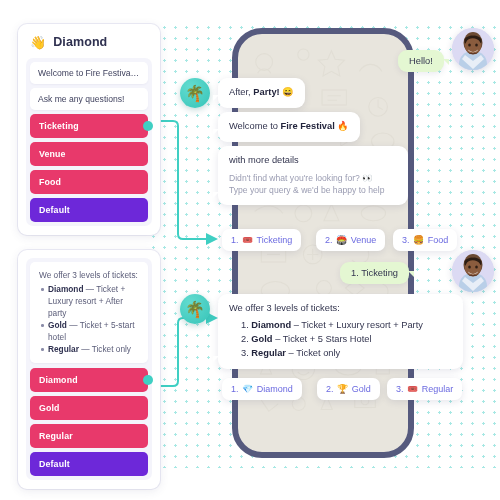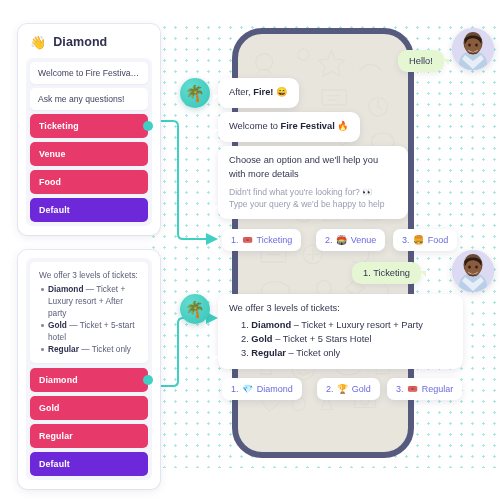--- a/index.html
+++ b/index.html
@@ -288,29 +288,28 @@
       </svg>
     </div>
 
     <div class="bub-green tail-r" style="left:398px; top:50px;">Hello!</div>
 
     <div class="avatar-bot" style="left:180px; top:78px;">
       <span>🌴</span>
     </div>
 
     <div class="bub tail-l" style="left:218px; top:78px;">
-      <span>After, </span><b>Fire!</b><span> 😄</span>
+      <span>After, </span><b>Party!</b><span> 😄</span>
     </div>
 
     <div class="bub tail-l" style="left:218px; top:112px;">
       <span>Welcome to </span><b>Fire Festival</b><span> 🔥</span>
     </div>
 
     <div class="bub tail-l" style="left:218px; top:146px; width:190px;">
-      <div>Choose an option and we'll help you</div>
       <div style="margin-bottom:4px;">with more details</div>
       <span class="sub">Didn't find what you're looking for? 👀</span>
       <span class="sub">Type your query &amp; we'd be happy to help</span>
     </div>
 
     <div class="chip" style="left:222px; top:229px;">
       <span class="num">1.</span>
       <span class="em">🎟️</span>
       <span class="lb">Ticketing</span>
     </div>
@@ -333,21 +332,21 @@
         <ellipse cx="21" cy="15" rx="9.5" ry="11" fill="#6b4a33"></ellipse>
         <ellipse cx="21" cy="17" rx="8.2" ry="9.6" fill="#8a5c3e"></ellipse>
         <path d="M12.5 12c1-6 16-6 17 0 .5 3-1 4-1.5 2-3-5-12-5-14 .5-.4 2-1.8 1-1.5-2.5z" fill="#2c1d14"></path>
         <ellipse cx="17.5" cy="17" rx="1.3" ry="1.5" fill="#2c1d14"></ellipse>
         <ellipse cx="24.5" cy="17" rx="1.3" ry="1.5" fill="#2c1d14"></ellipse>
         <path d="M16 21.5c3 3.2 7 3.2 10 0-1 3.6-9 3.6-10 0z" fill="#ffffff"></path>
         <path d="M15.5 24c3 1.6 8 1.6 11 0-2 3-9 3-11 0z" fill="#5a3524"></path>
       </svg>
     </div>
 
-    <div class="bub-green tail-r" style="left:352px; top:262px;">1. Ticketing</div>
+    <div class="bub-green tail-r" style="left:340px; top:262px;">1. Ticketing</div>
 
     <div class="avatar-bot" style="left:180px; top:294px;">
       <span>🌴</span>
     </div>
 
     <div class="bub tail-l" style="left:218px; top:294px; width:245px;">
       <div>We offer 3 levels of tickets:</div>
       <ul class="ol-list">
         <li style="padding-left:12px;">
           <span>1.</span>

